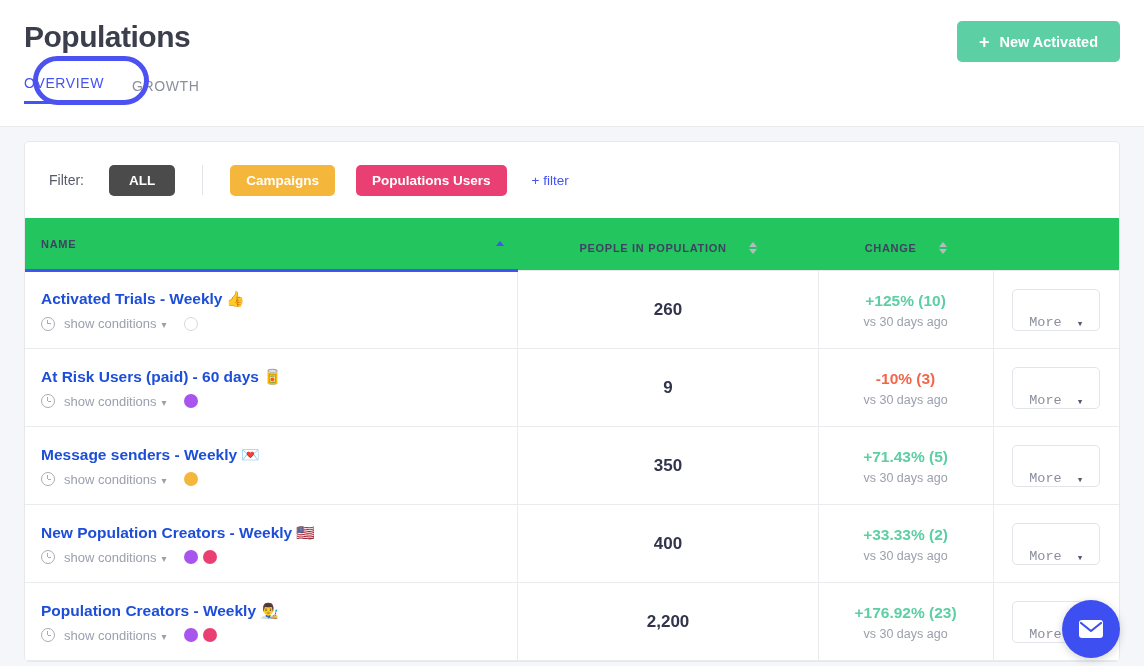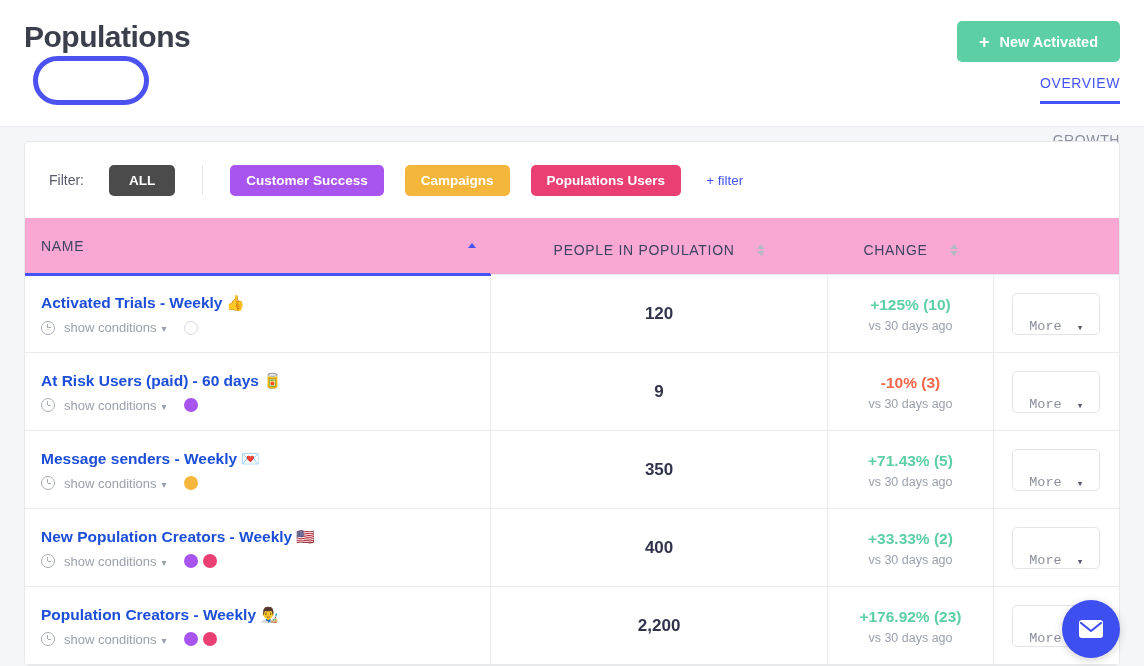--- a/index.html
+++ b/index.html
@@ -31,21 +31,20 @@
     color: #8b8f9c;
     margin-top: 3px;
     line-height: 17px;
   }
   .tabs {
     display: flex;
     align-items: flex-end;
     gap: 28px;
     margin-top: 19px;
     position: relative;
-    flex-direction: column;
   }
   .tab {
     font-size: 14px;
     letter-spacing: 0.6px;
     color: #8b8f9c;
     padding-bottom: 10px;
     cursor: pointer;
     font-weight: 500;
   }
   .tab.active {
@@ -138,25 +137,25 @@
     font-size: 13.5px;
     font-weight: normal;
     color: #4353f5;
     cursor: pointer;
     margin-left: 4px;
   }
 
   
   table { width: 100%; border-collapse: collapse; }
   thead th {
-    background: #f9a8d4;
-    font-size: 14px;
+    background: #22c55e;
+    font-size: 11px;
     letter-spacing: 0.7px;
     color: #3f4260;
-    font-weight: normal;
+    font-weight: bold;
     text-align: left;
     padding: 16px 0;
     height: 48px;
     border-bottom: 1px solid #e6e8ec;
     position: relative;
   }
   th.col-name { padding-left: 16px; border-bottom: 3px solid #4353f5; }
   th.col-people, th.col-change { text-align: center; }
   th.col-more { width: 126px; }
   .th-inner { display: flex; align-items: center; }
@@ -305,21 +304,20 @@
     <span>New Activated</span>
   </button>
 </div>
 
 <div class="card">
 
   <div class="filter-bar">
     <span class="filter-label">Filter:</span>
     <button class="chip chip-all">ALL</button>
     <span class="divider-v"></span>
-    <button class="chip" style="background:#a855f0">Customer Success</button>
     <button class="chip" style="background:#f5b63c">Campaigns</button>
     <button class="chip" style="background:#ea3f72">Populations Users</button>
     <span class="add-filter">+ filter</span>
   </div>
 
   <table>
     <thead>
       <tr>
         <th class="col-name">
           <div class="th-inner th-name-inner">
@@ -355,21 +353,21 @@
           <td class="cell-name">
             <div class="pop-name"><span>Activated Trials - Weekly</span> <span class="emoji">👍</span></div>
             <div class="name-sub">
               <span class="clock-icon"></span>
               <span class="show-cond"><span>show conditions</span><span class="chev">▾</span></span>
               <span class="tag-dots">
                 <span class="dot dot-empty"></span>
               </span>
             </div>
           </td>
-          <td class="cell-people"><span class="people-val">120</span></td>
+          <td class="cell-people"><span class="people-val">260</span></td>
           <td class="cell-change">
             <div class="change-val change-pos">+125% (10)</div>
             <div class="change-sub">vs 30 days ago</div>
           </td>
           <td class="cell-more"><button class="more-btn">
               <span>More</span>
               <span class="more-chev">▾</span>
             </button></td>
         </tr>
         <tr>

